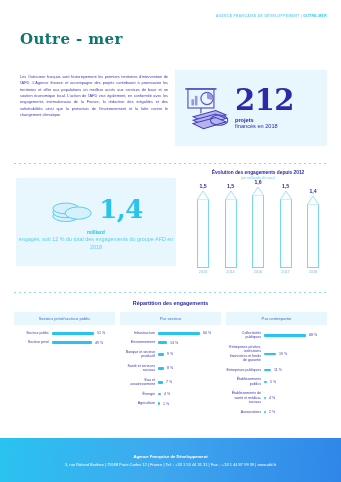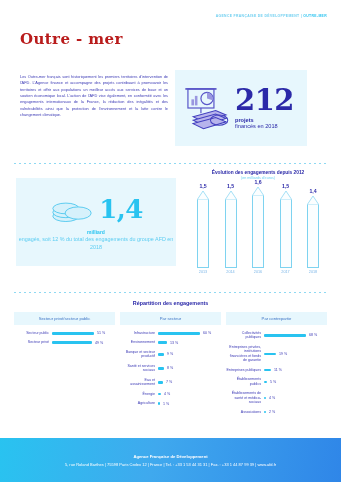--- a/index.html
+++ b/index.html
@@ -22,35 +22,35 @@
   }
   .top-bar .strong { color:#29c3f0; font-weight:700; }
 
   .title-block { position:absolute; top:30px; left:20px; }
   .title-line1 {
     font-size:13.5px; font-weight:700; color:#2b29a8;
     letter-spacing:.2px; line-height:1.1;
   }
   .title-line2 {
     font-family:"DejaVu Serif", serif;
-    font-size:15px; font-weight:700; color:#b91c1c;
+    font-size:15px; font-weight:700; color:#0f766e;
     letter-spacing:.4px; margin-top:1px; line-height:1.1;
   }
 
   
   .intro {
     position:absolute; top:74px; left:20px; width:148px;
     font-size:3.9px; line-height:1.62; color:#3b39b5;
     text-align:justify;
   }
 
   
   .panel-212 {
     position:absolute; top:70px; left:175px;
-    width:132px; height:76px;
+    width:152px; height:76px;
     background:#e7f7fd;
     display:flex; align-items:center;
   }
   .ill-books { width:52px; height:52px; margin-left:6px; flex:0 0 auto; }
   .stat212-txt { margin-left:2px; }
   .big212 {
     font-family:"DejaVu Serif", serif;
     font-size:29px; font-weight:700; color:#2b29a8; line-height:.95;
     letter-spacing:-.5px;
   }

